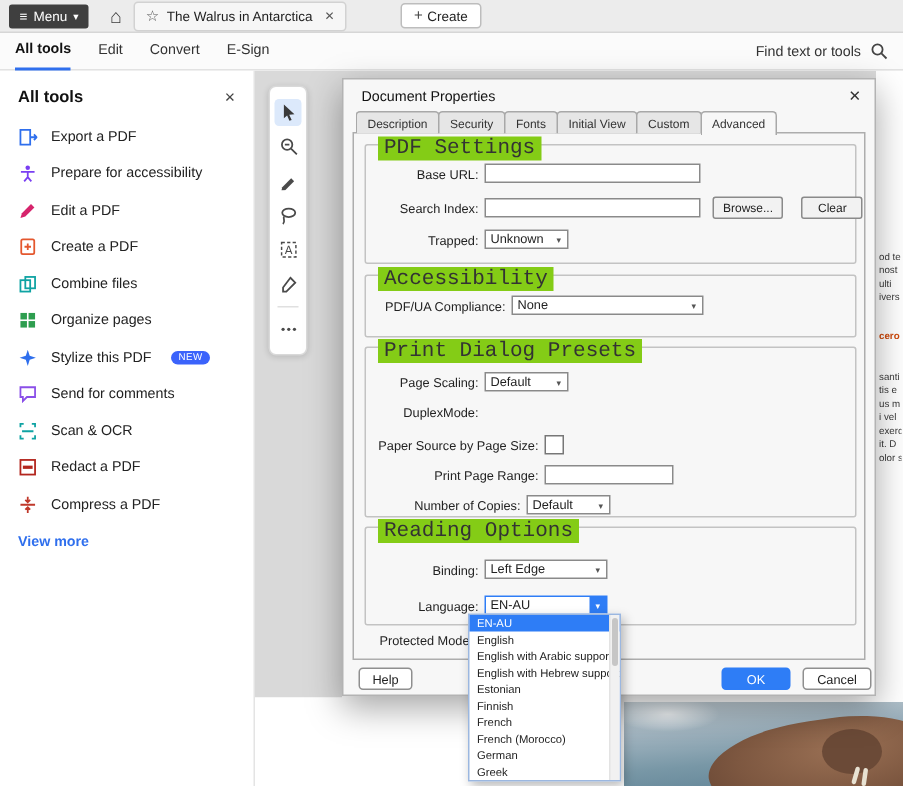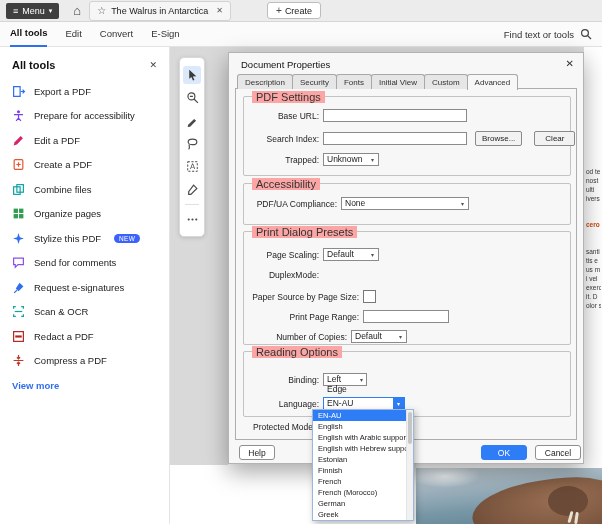--- a/index.html
+++ b/index.html
@@ -81,21 +81,21 @@
           font-size:8.5px;box-sizing:border-box;}
   .dlg-title{position:absolute;left:12px;top:6px;font-size:9.5px;color:#111;}
   .dlg-close{position:absolute;right:9px;top:5px;font-size:10px;color:#333;}
   .tabs{position:absolute;left:8px;top:21px;display:flex;z-index:3;}
   .tab{font-size:8px;padding:3px 7px 2px 7px;border:1px solid #a8a8a8;border-bottom:none;
        background:#e6e6e6;margin-right:-1px;border-radius:3px 3px 0 0;color:#333;}
   .tab.active{background:#f7f7f7;position:relative;z-index:4;padding-bottom:3px;margin-bottom:-1px;}
   .cbox{position:absolute;left:6px;top:35px;width:342px;height:352px;border:1px solid #adadad;
         background:#f7f7f7;box-sizing:border-box;}
   .fset{position:absolute;left:14px;width:326px;border:1px solid #c3c3c3;border-radius:2px;z-index:2;}
-  .legend{position:absolute;top:-6px;left:8px;background:#fca5a5;padding:0 4px;font-size:11px;color:#333;}
+  .legend{position:absolute;top:-6px;left:8px;background:#84cc16;padding:0 4px;font-size:14px;color:#333;font-family:Liberation Mono, monospace;}
   .drow{position:absolute;left:14px;display:flex;align-items:center;z-index:3;}
   .dlabel{width:76px;text-align:right;margin-right:4px;color:#222;}
   .dlabel.w94{width:94px;}
   .dlabel.w116{width:116px;}
   .dlabel.w104{width:104px;text-align:right;}
   .tin{font-family:"Liberation Sans",sans-serif;font-size:8.5px;height:13px;border:1px solid #8a8a8a;
        background:#fff;padding:0 2px;box-sizing:border-box;}
   .sel{height:13px;border:1px solid #8a8a8a;background:#fff;display:flex;align-items:flex-start;
        justify-content:space-between;padding:0 0 0 3px;box-sizing:border-box;}
   .sel .caret{font-size:6px;color:#555;width:11px;height:11px;display:flex;align-items:center;
@@ -232,29 +232,20 @@
     </div>
     <div class="sb-item">
       <span class="ic" style="color: rgb(138, 79, 232);">
         <svg width="13" height="13" viewBox="0 0 12 12" fill="none" stroke="currentColor" stroke-width="1.1">
             <path d="M1.5 2h9v6h-5L3 10.5V8H1.5z"></path>
           </svg>
         </span>
       <span>Send for comments</span>
     </div>
     <div class="sb-item">
-      <span class="ic" style="color: rgb(47, 111, 237);">
-        <svg width="13" height="13" viewBox="0 0 12 12">
-            <path d="M7 1.5 10.5 5 6 9.5 3.5 7z" fill="currentColor"></path>
-            <path d="M2 11l2.5-2.5" stroke="currentColor" stroke-width="1.1"></path>
-          </svg>
-        </span>
-      <span>Request e-signatures</span>
-    </div>
-    <div class="sb-item">
       <span class="ic" style="color: rgb(15, 163, 163);">
         <svg width="13" height="13" viewBox="0 0 12 12" fill="none" stroke="currentColor" stroke-width="1.1">
             <path d="M1.5 3.5v-2h2M8.5 1.5h2v2M10.5 8.5v2h-2M3.5 10.5h-2v-2"></path>
             <path d="M2.5 6h7"></path>
           </svg>
         </span>
       <span>Scan &amp; OCR</span>
     </div>
     <div class="sb-item">
       <span class="ic" style="color: rgb(179, 38, 30);">
@@ -421,21 +412,21 @@
         <span>Default</span>
         <span class="caret">▾</span>
       </div>
     </div>
 
     <div class="fset" style="top:298px;height:64px">
       <span class="legend">Reading Options</span>
     </div>
     <div class="drow" style="top:320px">
       <span class="dlabel">Binding:</span>
-      <div class="sel" style="width:44px">
+      <div class="sel" style="width:82px">
         <span>Left Edge</span>
         <span class="caret">▾</span>
       </div>
     </div>
     <div class="drow" style="top:344px">
       <span class="dlabel">Language:</span>
       <div class="sel focus" style="width:82px">
         <span>EN-AU</span>
         <span class="caret">▾</span>
       </div>

